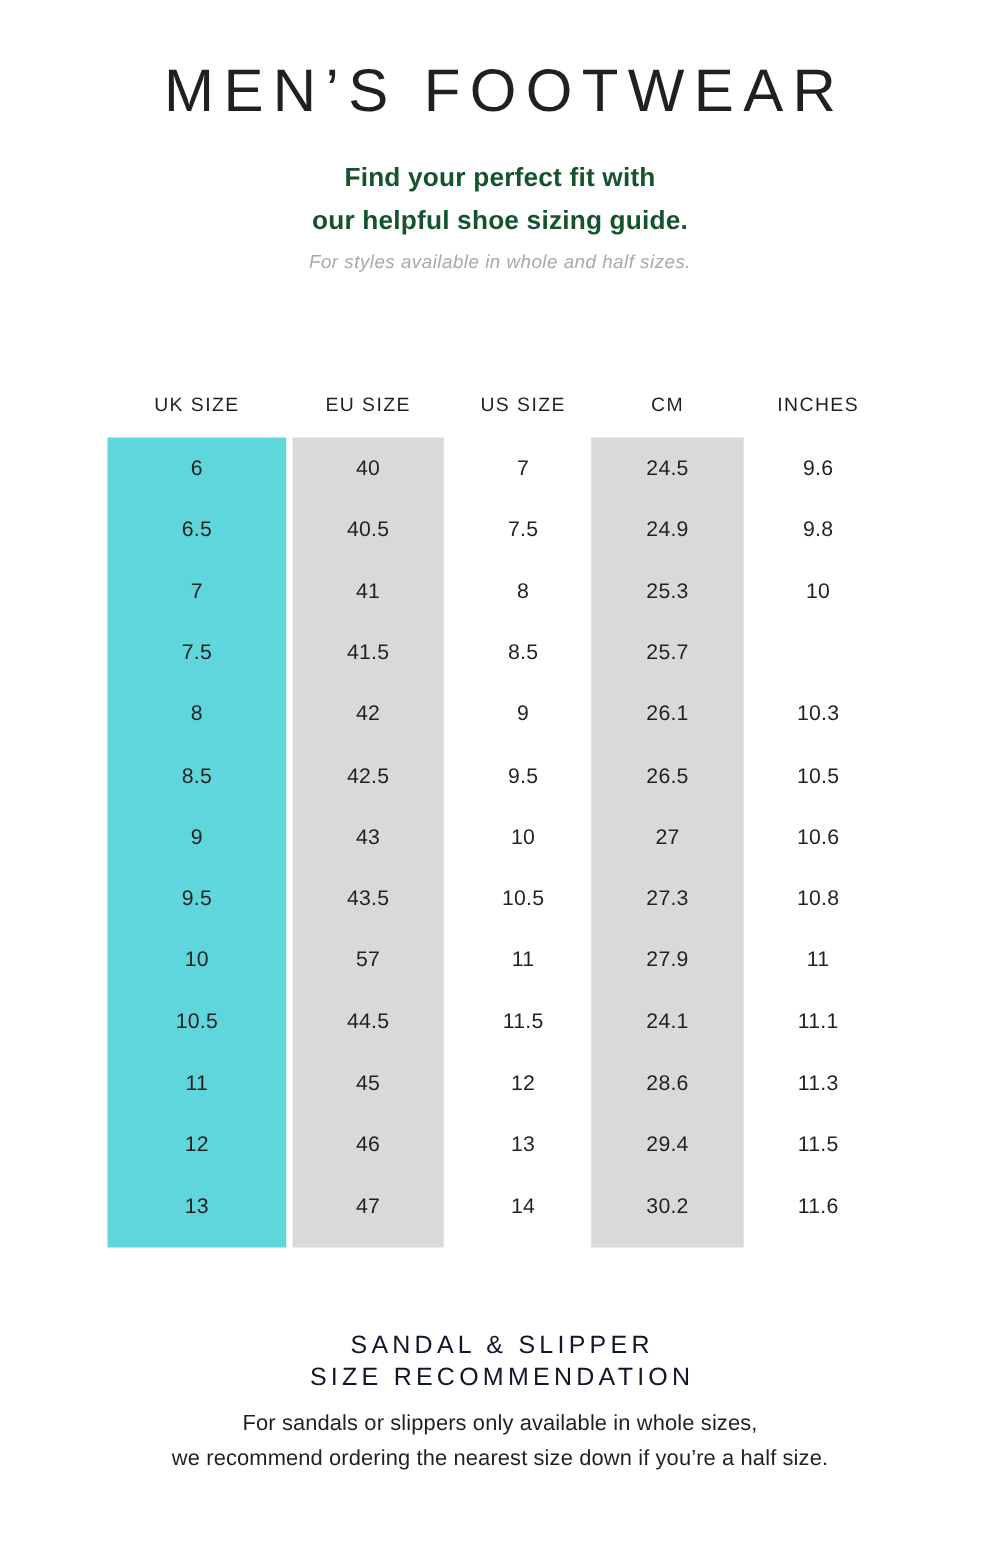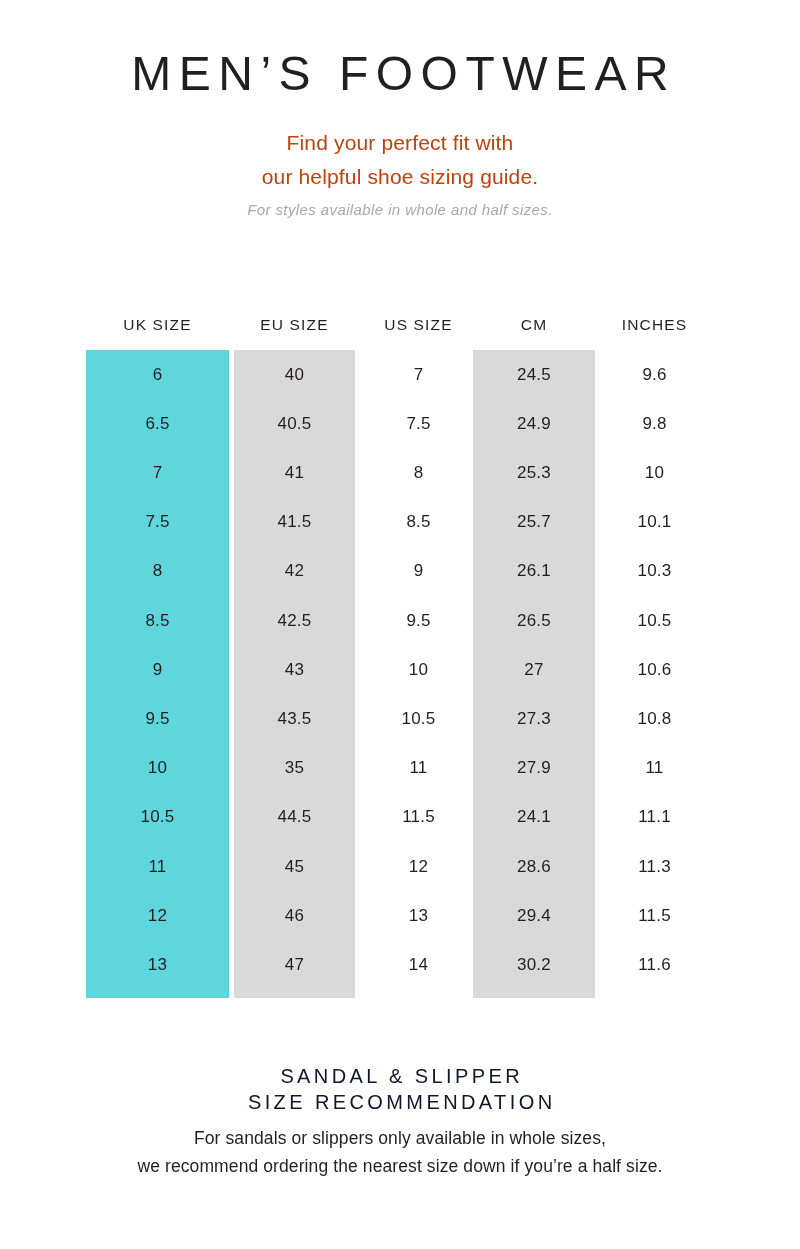--- a/index.html
+++ b/index.html
@@ -40,24 +40,24 @@
     font-weight: 300;
     letter-spacing: 7.5px;
     color: #231f20;
     line-height: 1.08;
     text-indent: 7.5px;
   }
 
   .subtitle {
     margin-top: 26px;
     font-size: 21px;
-    font-weight: 400;
+    font-weight: 700;
     line-height: 1.62;
     letter-spacing: 0.15px;
-    color: #c2410c;
+    color: #14532d;
   }
 
   .subnote {
     margin-top: 7px;
     font-size: 15px;
     font-style: italic;
     font-weight: 400;
     letter-spacing: 0.4px;
     color: #a9a9a9;
   }
@@ -212,21 +212,21 @@
         <div class="col-header">EU SIZE</div>
         <div class="col-cells">
             <div class="cell" style="top: 0px;">40</div>
             <div class="cell" style="top: 49.2px;">40.5</div>
             <div class="cell" style="top: 98.4px;">41</div>
             <div class="cell" style="top: 147.6px;">41.5</div>
             <div class="cell" style="top: 196.8px;">42</div>
             <div class="cell" style="top: 246px;">42.5</div>
             <div class="cell" style="top: 295.2px;">43</div>
             <div class="cell" style="top: 344.4px;">43.5</div>
-            <div class="cell" style="top: 393.6px;">35</div>
+            <div class="cell" style="top: 393.6px;">57</div>
             <div class="cell" style="top: 442.8px;">44.5</div>
             <div class="cell" style="top: 492px;">45</div>
             <div class="cell" style="top: 541.2px;">46</div>
             <div class="cell" style="top: 590.4px;">47</div>
           </div>
       </div>
 
       <div class="col col-2">
         <div class="col-band band-none" style="background: transparent;"></div>
         <div class="col-header">US SIZE</div>
@@ -267,21 +267,20 @@
           </div>
       </div>
 
       <div class="col col-4">
         <div class="col-band band-none" style="background: transparent;"></div>
         <div class="col-header">INCHES</div>
         <div class="col-cells">
             <div class="cell" style="top: 0px;">9.6</div>
             <div class="cell" style="top: 49.2px;">9.8</div>
             <div class="cell" style="top: 98.4px;">10</div>
-            <div class="cell" style="top: 147.6px;">10.1</div>
             <div class="cell" style="top: 196.8px;">10.3</div>
             <div class="cell" style="top: 246px;">10.5</div>
             <div class="cell" style="top: 295.2px;">10.6</div>
             <div class="cell" style="top: 344.4px;">10.8</div>
             <div class="cell" style="top: 393.6px;">11</div>
             <div class="cell" style="top: 442.8px;">11.1</div>
             <div class="cell" style="top: 492px;">11.3</div>
             <div class="cell" style="top: 541.2px;">11.5</div>
             <div class="cell" style="top: 590.4px;">11.6</div>
           </div>

